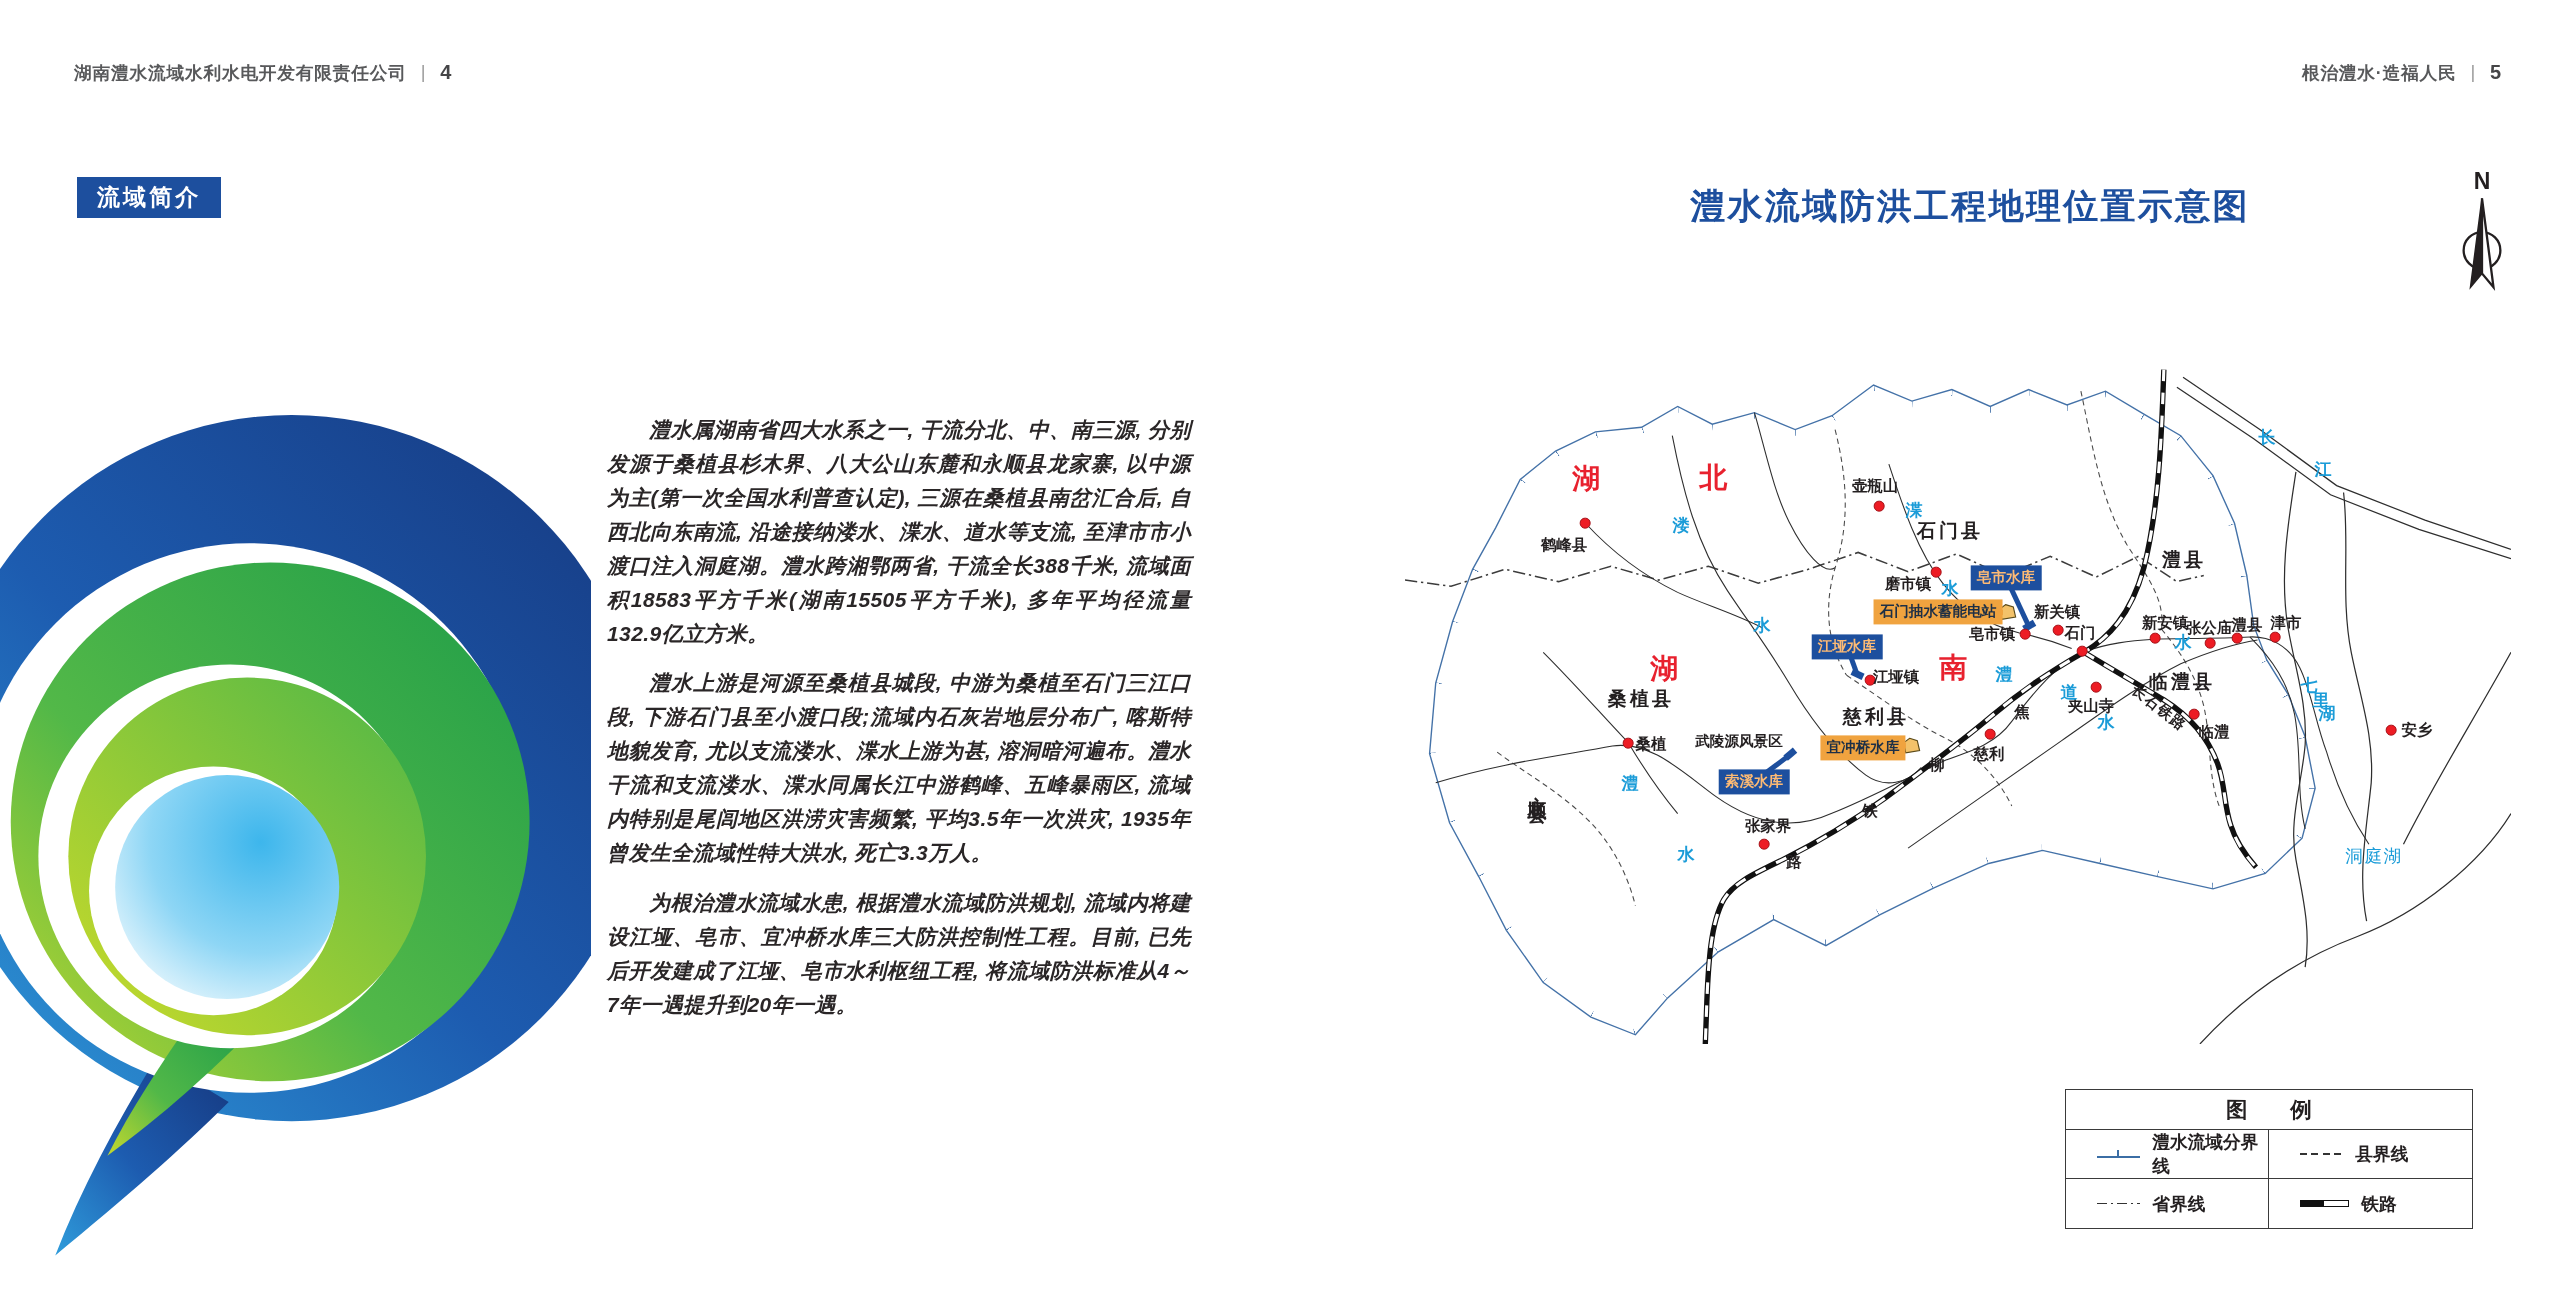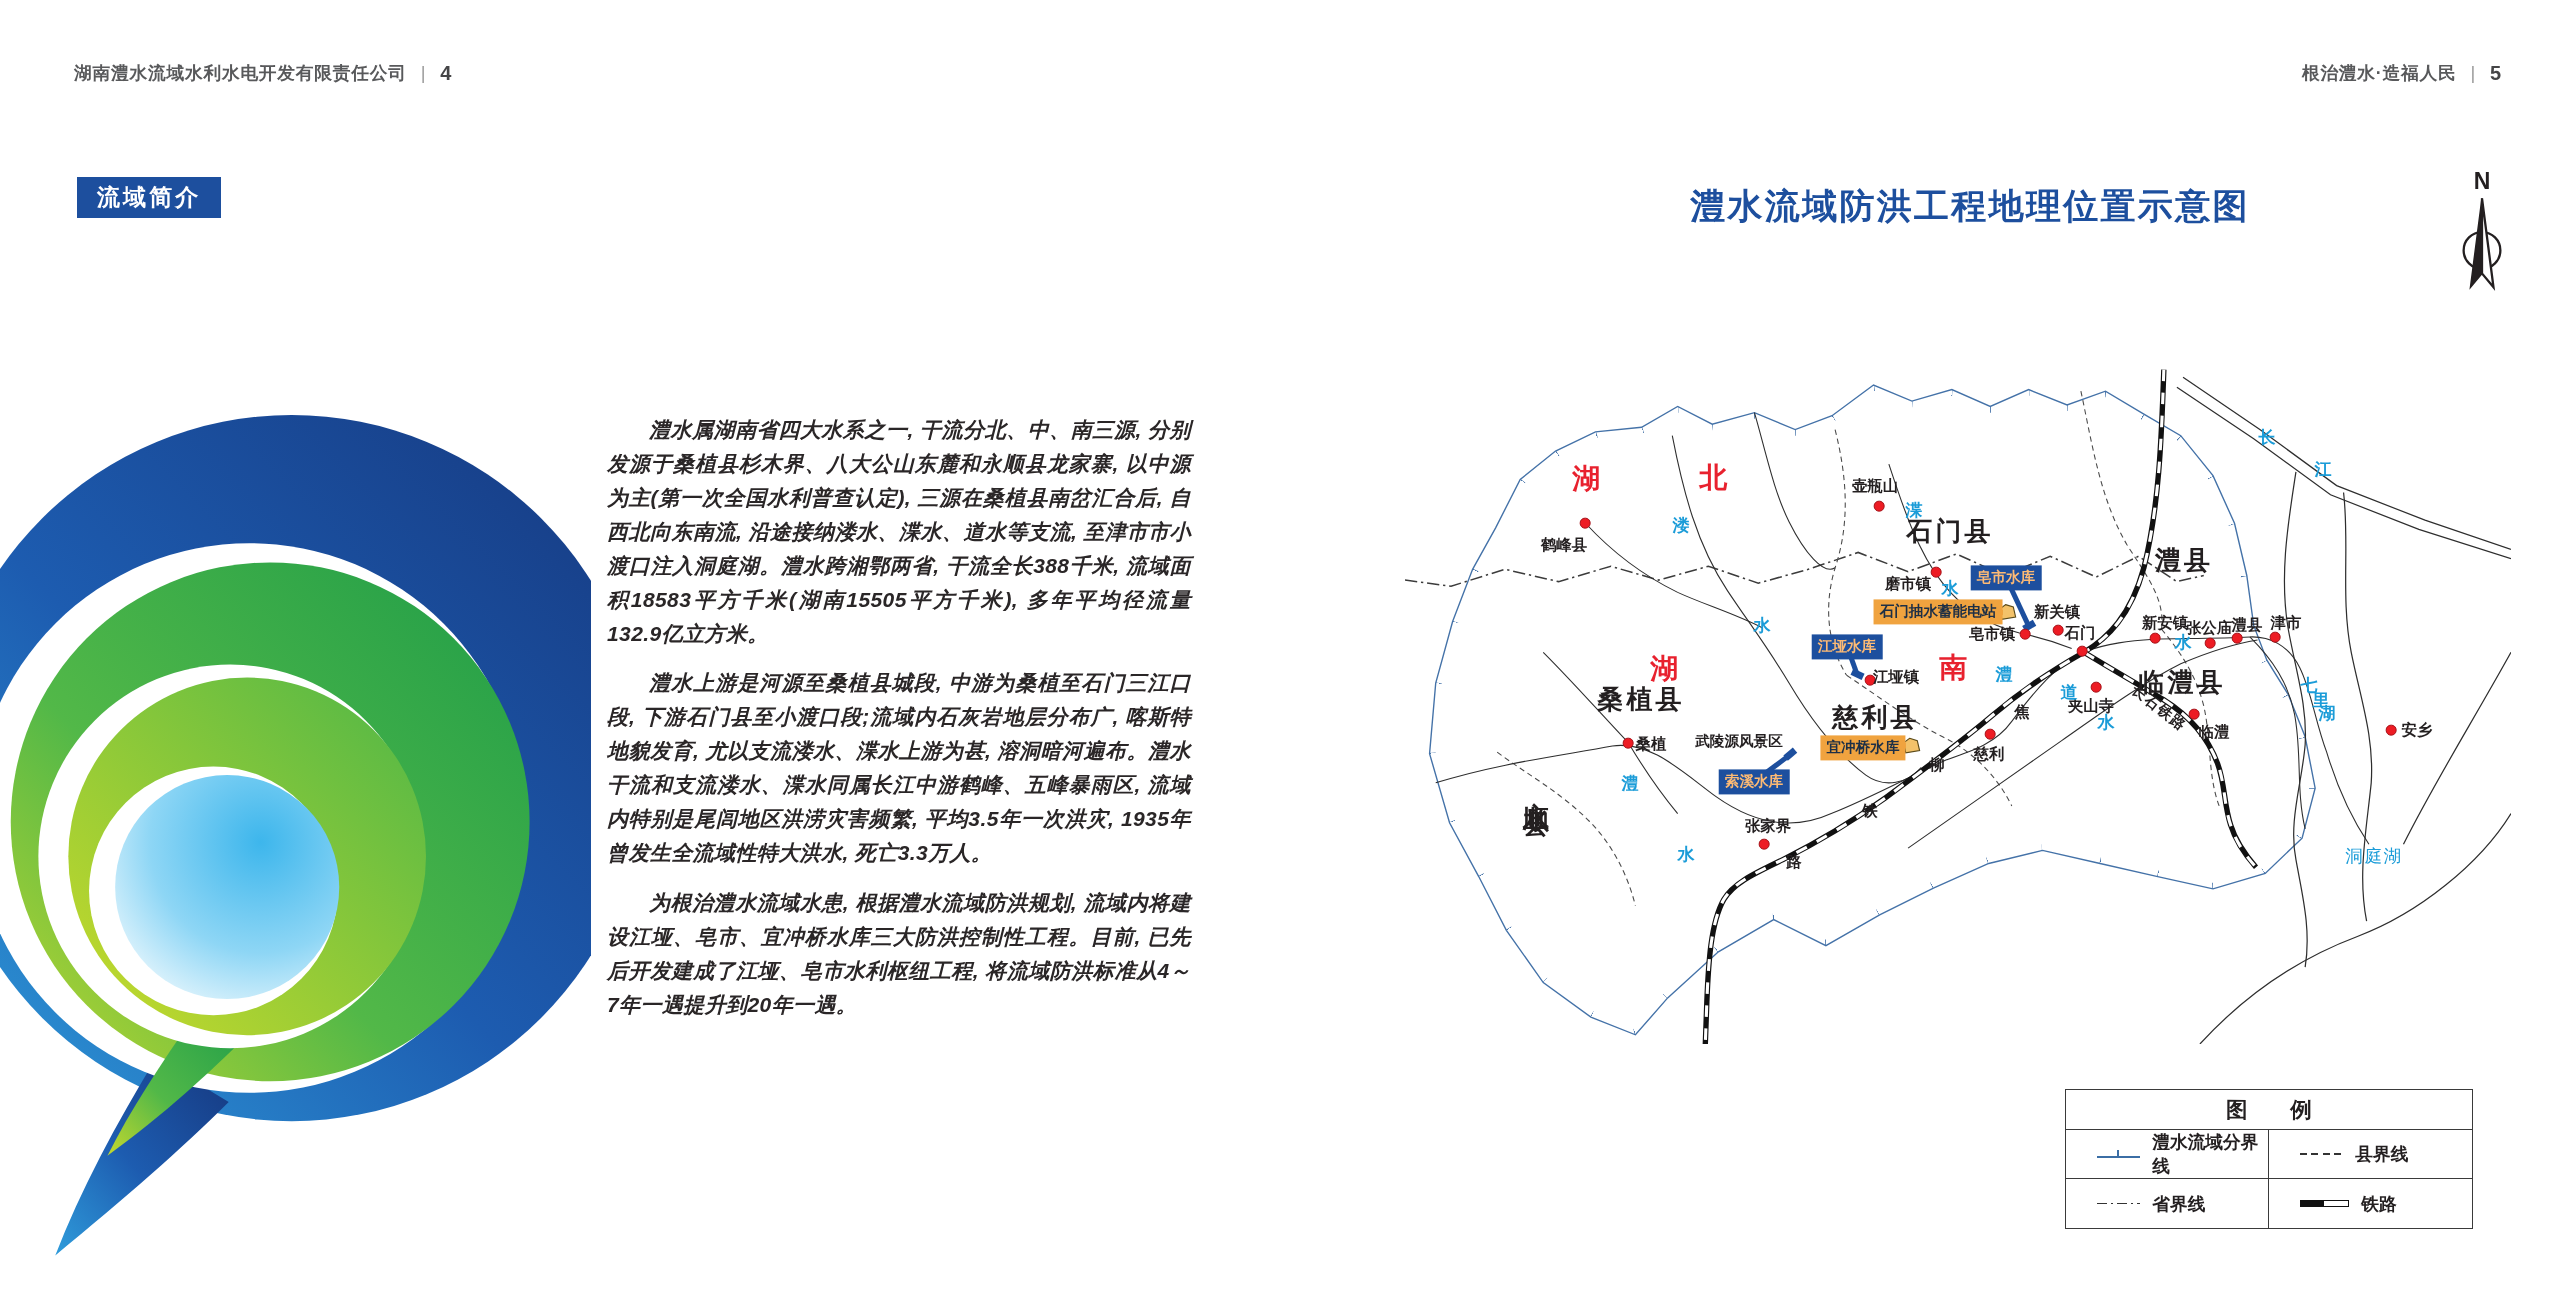--- a/index.html
+++ b/index.html
@@ -1,20 +1,20 @@
 <!DOCTYPE html>
 <html style="font-size:12.3px"><head>
 <meta charset="utf-8">
 <style>
   html,body{margin:0;padding:0;background:#e8e8e8;}
   .spread{position:relative;width:2576px;height:1306px;background:#ffffff;overflow:hidden;
           font-family:"Liberation Sans",sans-serif;color:#231f20;}
   
   .hdr{position:absolute;top:61px;font-size:17.7px;font-weight:bold;color:#58595b;letter-spacing:0.8px;
-       display:flex;align-items:center;gap:14px;}
+       display:flex;align-items:flex-start;gap:14px;}
   .hdr-left{left:74px;}
   .hdr-right{right:74px;}
   .hdr .sep{color:#9b9b9b;font-weight:normal;font-size:18.4px;}
   .hdr .pg{font-size:20px;color:#454547;}
   
   .section-title{position:absolute;left:77px;top:177px;background:#1d4f9e;color:#fff;
        font-size:23px;font-weight:bold;letter-spacing:3.1px;padding:9.2px 20px;line-height:1;}
   .bodytext{position:absolute;left:607px;top:413px;width:584px;font-style:italic;}
   .bodytext p{margin:0 0 15.4px 0;font-size:21px;line-height:34px;font-weight:600;
        text-align:justify;text-indent:2em;color:#2a2627;letter-spacing:0.4px;}
@@ -23,21 +23,21 @@
   .map-title{position:absolute;left:1678px;top:183px;width:584px;text-align:center;
        color:#1d4f9e;font-size:35px;font-weight:bold;letter-spacing:2.3px;}
   .compass{position:absolute;left:2455px;top:170px;width:54px;height:138px;text-align:center;}
   .compass .n{font-size:23px;font-weight:bold;color:#231f20;line-height:1;}
   
   .map{position:absolute;left:1405px;top:322px;width:1106px;height:722px;}
   .map svg.base{position:absolute;left:0;top:0;}
   #map-labels{position:absolute;left:0;top:0;width:100%;height:100%;}
   #map-labels > div{position:absolute;transform:translate(-50%,-50%);white-space:nowrap;}
   .prov{font-size:28px;font-weight:bold;color:#e8212e;letter-spacing:1.5px;}
-  .county{font-size:26px;font-weight:bold;color:#231f20;letter-spacing:3.1px;}
+  .county{font-size:19px;font-weight:bold;color:#231f20;letter-spacing:3.1px;}
   .county.vert{writing-mode:vertical-rl;letter-spacing:4.6px;}
   .town{font-size:15.4px;font-weight:bold;color:#231f20;}
   .dot{width:10.7px;height:10.7px;border-radius:50%;background:#ed1c24;border:1.5px solid #a50f16;box-sizing:border-box;}
   .wchar{font-size:17px;font-weight:bold;color:#1b9cd8;}
   .lake{font-size:17.7px;font-weight:normal;color:#1b9cd8;letter-spacing:1.5px;}
   .rwchar{font-size:15.4px;font-weight:bold;color:#231f20;}
   .rwlabel{font-size:14.6px;font-weight:bold;color:#231f20;letter-spacing:1.5px;}
   .scenic{font-size:14.6px;font-weight:bold;color:#231f20;}
   .resv{font-size:14.6px;font-weight:bold;padding:3.1px 6.1px;z-index:3;}
   .resv.blue{background:#1d4f9e;color:#fdba74;text-align:right;}

